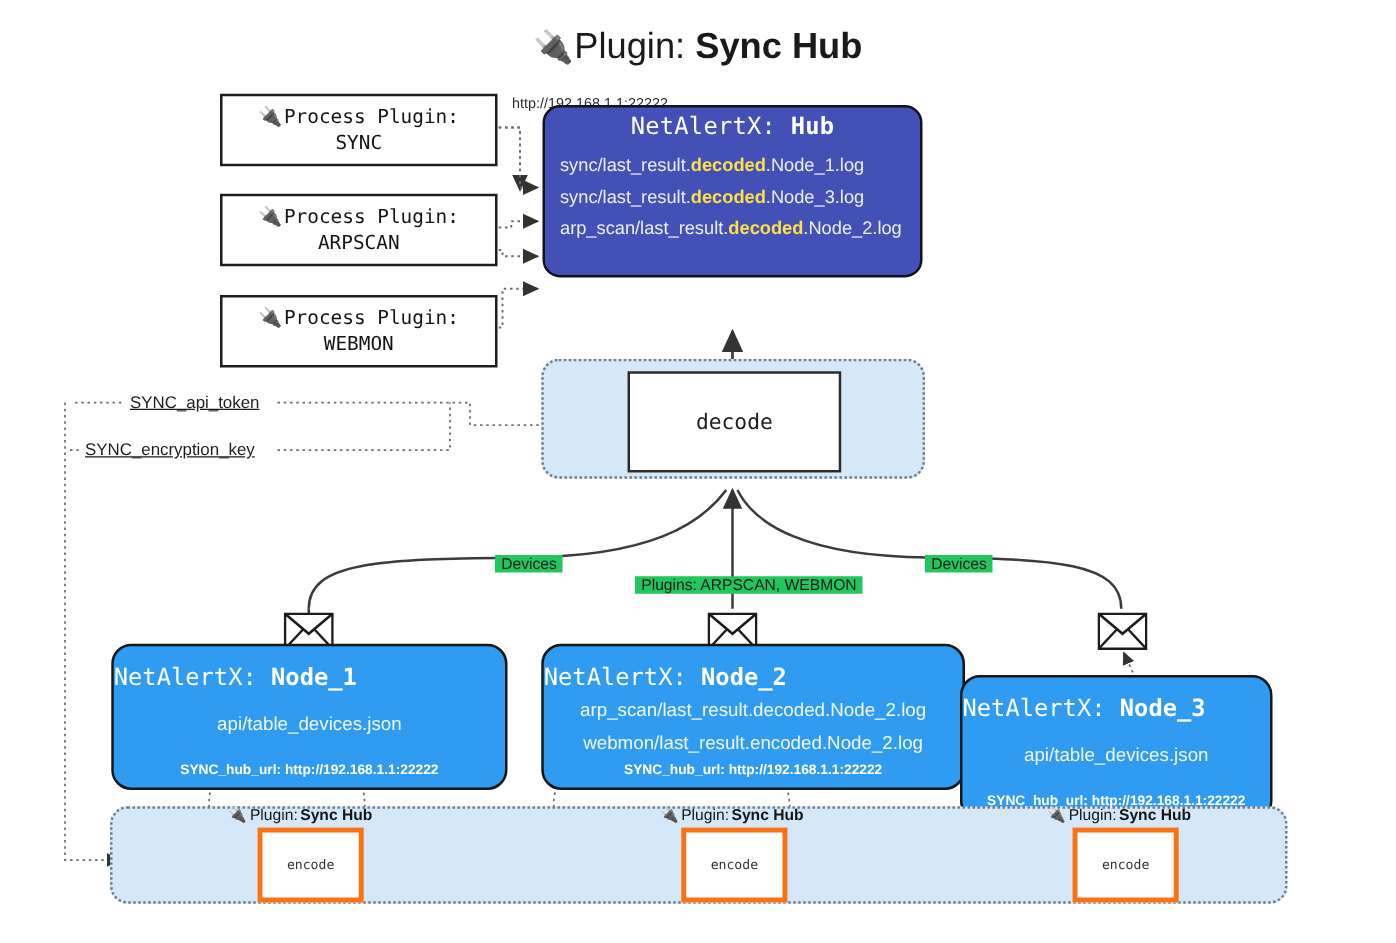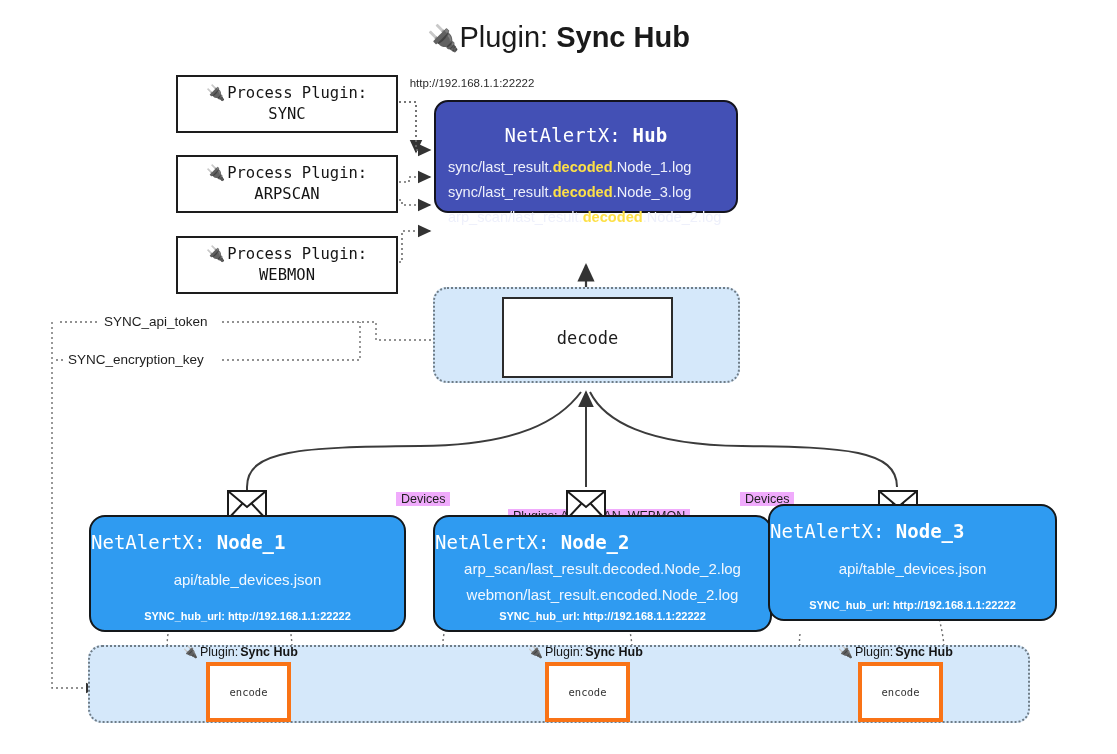--- a/index.html
+++ b/index.html
@@ -33,23 +33,23 @@
     font-size:15.5px;line-height:21px;color:#141414;
   }
   .proc-box .l1{display:flex;align-items:center;gap:1px;white-space:nowrap;}
   .proc-box .l2{white-space:nowrap;}
   #proc-sync{left:176px;top:75px;}
   #proc-arp{left:176px;top:155px;}
   #proc-web{left:176px;top:236px;}
 
   
   #hub{
-    left:434px;top:100px;width:304px;height:113px;
+    left:434px;top:84px;width:304px;height:138px;
     background:#4350b5;border:2px solid #13131e;border-radius:14px;
-    box-sizing:border-box;padding-top:22px;
+    box-sizing:border-box;padding-top:4px;
   }
   #hub .hub-title{
     text-align:center;font-family:"DejaVu Sans Mono","Liberation Mono",monospace;
     font-size:19px;color:#ffffff;letter-spacing:.2px;
   }
   #hub .hub-title b{font-weight:700;}
   #hub .loglist{margin-top:9px;}
   #hub .logline{
     font-size:14.6px;line-height:25px;color:#eef0fb;white-space:nowrap;
     padding-left:12px;
@@ -65,28 +65,28 @@
   #decode-box{
     left:502px;top:297px;width:167px;height:77px;
     background:#ffffff;border:2px solid #2b2b2b;
     display:flex;align-items:center;justify-content:center;
     font-family:"DejaVu Sans Mono","Liberation Mono",monospace;
     font-size:17px;color:#1c1c1c;
   }
 
   
   .tok-label{
-    font-size:13.5px;color:#1d1d1d;background:#ffffff;padding:0 4px;white-space:nowrap;
+    font-size:13.5px;color:#1d1d1d;background:#ffffff;padding:0 4px;white-space:nowrap;text-decoration:underline;
   }
   #tok-api{left:100px;top:314px;}
   #tok-enc{left:64px;top:352px;}
 
   
   .edge-label{
-    font-size:12.5px;color:#1d1d1d;background:#f0abfc;padding:0 5px;white-space:nowrap;margin-top:48px;
+    font-size:12.5px;color:#1d1d1d;background:#22c55e;padding:0 5px;white-space:nowrap;
   }
   #lbl-dev-l{left:396px;top:444px;}
   #lbl-dev-r{left:740px;top:444px;}
   #lbl-plugins{left:508px;top:461px;font-size:12.5px;}
 
   
   .node{
     height:117px;background:#2f9bf1;border:2px solid #14181b;border-radius:16px;
     box-sizing:border-box;padding-top:14px;
   }
@@ -96,21 +96,21 @@
   }
   .node .n-title b{font-weight:700;}
   .node .n-lines{margin-top:7px;text-align:center;}
   .node .n-line{font-size:15px;line-height:26px;color:#f2f8ff;white-space:nowrap;}
   .node .n-foot{
     position:absolute;left:0;bottom:8px;width:100%;text-align:center;
     font-size:11px;color:#ffffff;white-space:nowrap;font-weight:600;
   }
   #node1{left:89px;top:515px;width:317px;}
   #node2{left:433px;top:515px;width:339px;}
-  #node3{left:768px;top:504px;width:289px;}
+  #node3{left:768px;top:540px;width:250px;}
   #node2 .n-lines{margin-top:3px;}
   #node1 .n-lines,#node3 .n-lines{margin-top:14px;}
 
   
   .envelope{width:40px;height:30px;}
 
   
   #bottom-band{
     left:88px;top:645px;width:942px;height:78px;
     background:#d5e8fa;border:2px dotted #6f7d88;border-radius:14px;

